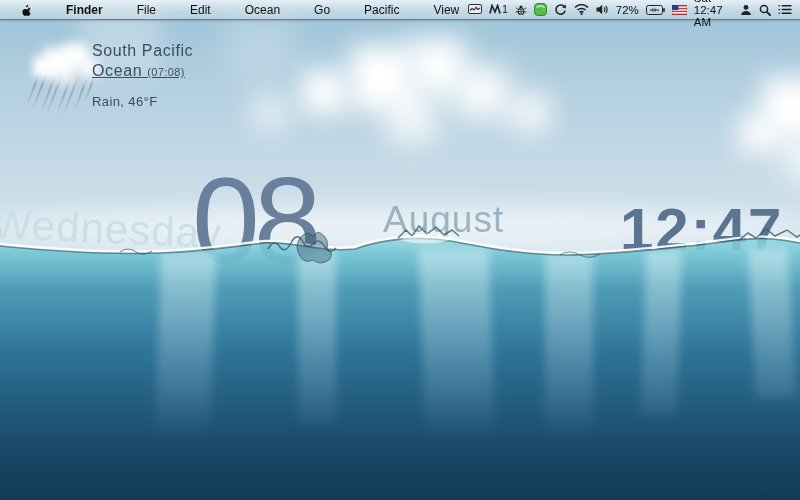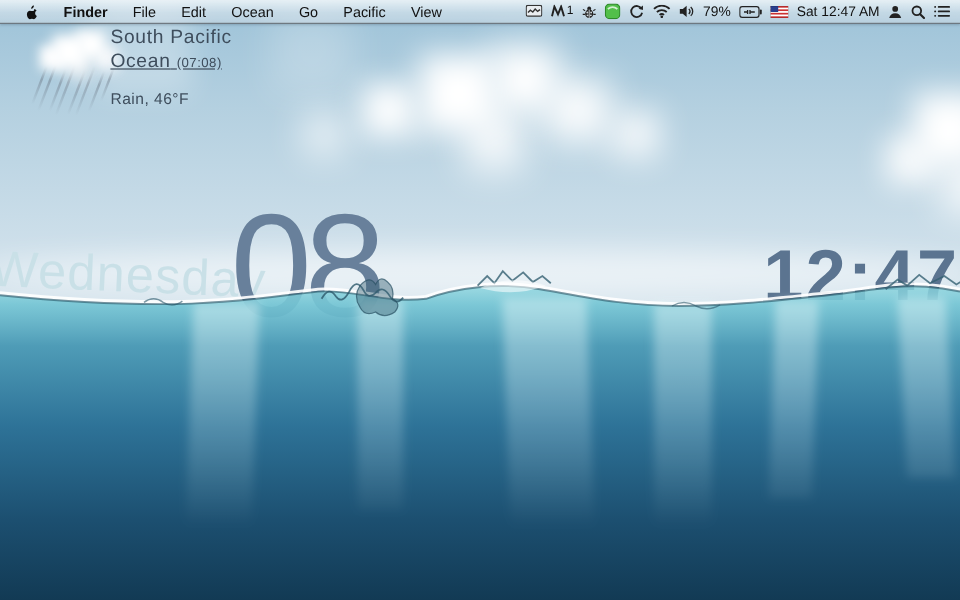--- a/index.html
+++ b/index.html
@@ -17,45 +17,45 @@
     box-shadow:0 0 26px 30px #fff,-34px 26px 24px 20px rgba(255,255,255,.85),14px 48px 28px 22px rgba(255,255,255,.8);}
   .cloud-wisp{left:120px;top:38px;box-shadow:0 0 22px 40px rgba(255,255,255,.28),140px 6px 30px 34px rgba(255,255,255,.22);}
   .horizon-haze{position:absolute;left:-20px;top:208px;width:840px;height:38px;
     background:rgba(255,255,255,.55);filter:blur(12px);border-radius:50%;}
 
   
   .wp-text{position:absolute;line-height:1;white-space:nowrap;}
   .wp-weekday{left:-8px;top:208px;font-size:42px;letter-spacing:1px;transform:rotate(2.5deg);color:#c9e0e7;font-weight:400;}
   .wp-day{left:192px;top:160px;font-size:122px;font-weight:400;letter-spacing:-6px;color:#68809b;}
   .wp-month{left:383px;top:201px;font-size:37px;letter-spacing:1px;color:#9fb2c1;}
-  .wp-time{left:636px;top:200px;font-size:60px;font-weight:700;letter-spacing:2px;color:#5b7490;}
+  .wp-time{left:620px;top:200px;font-size:60px;font-weight:700;letter-spacing:2px;color:#5b7490;}
 
   
   .water-svg{position:absolute;left:0;top:0;}
 
   
-  .weather{position:absolute;left:14px;top:13px;width:230px;height:90px;}
+  .weather{position:absolute;left:14px;top:32px;width:230px;height:90px;}
   .weather-cloud{left:44px;top:30px;
     box-shadow:0 0 11px 14px #fff,18px -6px 11px 12px #fff,-15px 5px 9px 10px rgba(255,255,255,.95),
       31px 6px 11px 10px rgba(248,250,252,.92),8px 14px 12px 10px rgba(234,238,242,.85);}
   .weather-rain{position:absolute;left:10px;top:40px;width:90px;height:60px;}
   .rain-line{position:absolute;width:1.5px;background:linear-gradient(to bottom,rgba(255,255,255,0),rgba(116,130,144,.55) 35%,rgba(116,130,144,0));transform:rotate(21deg);transform-origin:top center;}
   .weather-text{position:absolute;left:78px;top:10px;color:#3e4d5c;}
   .weather-line1{font-size:16px;letter-spacing:.6px;}
   .weather-line2{font-size:16px;letter-spacing:.6px;margin-top:2px;text-decoration:underline;}
   .weather-obstime{font-size:11px;letter-spacing:.4px;}
   .weather-cond{font-size:13px;letter-spacing:.4px;margin-top:14px;}
 
   
   .menubar{position:absolute;left:0;top:0;width:800px;height:19px;z-index:50;
     display:flex;align-items:center;justify-content:space-between;
     background:linear-gradient(180deg,rgba(250,252,253,.78) 0%,rgba(226,234,240,.55) 55%,rgba(208,220,229,.5) 100%);
     border-bottom:1px solid rgba(58,70,80,.7);box-shadow:0 1px 2px rgba(40,60,75,.25);
     font-size:12px;color:#111;}
-  .menu-left{display:flex;align-items:flex-start;gap:3px;padding-left:10px;}
+  .menu-left{display:flex;align-items:flex-start;gap:16px;padding-left:10px;}
   .menu-item{padding:0 9px;height:19px;display:flex;align-items:center;cursor:default;}
   .menu-item.appname{font-weight:700;}
   .menu-right{display:flex;align-items:center;gap:7px;padding-right:8px;}
   .st{display:flex;align-items:center;height:19px;}
   .st-text{font-size:11.5px;color:#111;}
   .badge1{font-size:10px;margin-left:1px;}
   .apple-icon svg{display:block;}
 
   
   .icon12 svg{display:block;}
@@ -65,20 +65,21 @@
 
 <div class="screen">
 
   <div class="puff cloud-wisp"></div>
   <div class="puff cloud-center"></div>
   <div class="puff cloud-right"></div>
   <div class="horizon-haze"></div>
 
   <div class="wp-text wp-weekday">Wednesday</div>
   <div class="wp-text wp-day">08</div>
+  <div class="wp-text wp-month">August</div>
   <div class="wp-text wp-time">12:47</div>
 
   <svg class="water-svg" width="800" height="500" viewBox="0 0 800 500">
     <defs>
       <linearGradient id="wg" x1="0" y1="235" x2="0" y2="500" gradientUnits="userSpaceOnUse">
         <stop offset="0" stop-color="#8fd8e0" stop-opacity="0.78"></stop>
         <stop offset="0.07" stop-color="#74c5d4" stop-opacity="0.92"></stop>
         <stop offset="0.2" stop-color="#4f9cb7"></stop>
         <stop offset="0.45" stop-color="#2e7398"></stop>
         <stop offset="0.75" stop-color="#1c4f70"></stop>
@@ -212,21 +213,21 @@
           <path d="M5.6,8.4 A3,3 0 0 1 9.4,8.4" fill="none" stroke="#222" stroke-width="1.5"></path>
           <circle cx="7.5" cy="10" r="1.1" fill="#222"></circle>
         </svg>
       </span>
       <span class="st icon12">
         <svg width="13" height="11" viewBox="0 0 13 11">
           <polygon points="0.5,3.6 3,3.6 6.2,0.8 6.2,10.2 3,7.4 0.5,7.4" fill="#222"></polygon>
           <path d="M8,3.4 A3,3 0 0 1 8,7.6 M9.6,1.8 A5,5 0 0 1 9.6,9.2" fill="none" stroke="#222" stroke-width="1.1"></path>
         </svg>
       </span>
-      <span class="st st-text">79%</span>
+      <span class="st st-text">72%</span>
       <span class="st icon12">
         <svg width="19" height="10" viewBox="0 0 19 10">
           <rect x="0.5" y="0.5" width="16" height="9" rx="2" fill="none" stroke="#222" stroke-width="1"></rect>
           <rect x="17.2" y="3" width="1.6" height="4" rx="0.8" fill="#222"></rect>
           <path d="M4,5 h3 M7,3.4 v3.2 M9,3.4 v3.2 M9,5 h4" stroke="#222" stroke-width="1.1" fill="none"></path>
         </svg>
       </span>
       <span class="st icon12">
         <svg width="15" height="10" viewBox="0 0 15 10">
           <rect x="0" y="0" width="15" height="10" fill="#fff"></rect>

